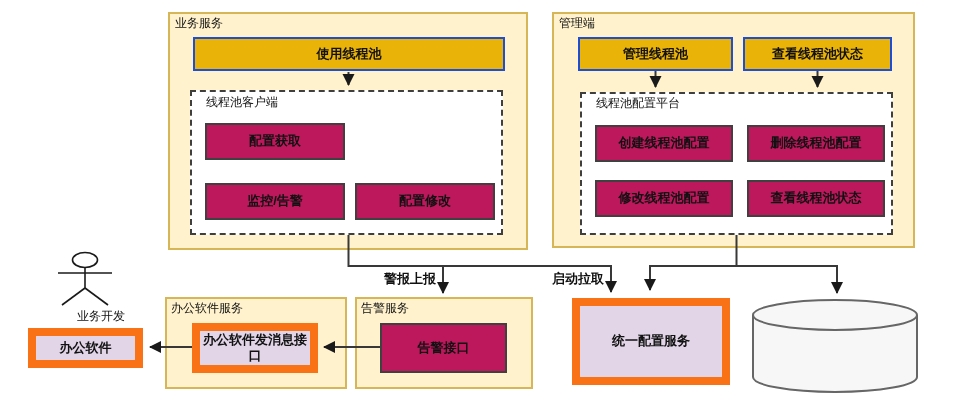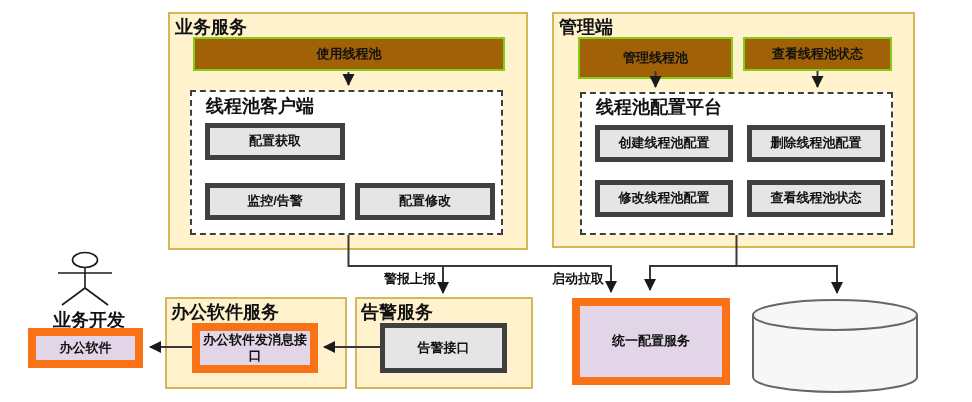--- a/index.html
+++ b/index.html
@@ -2,27 +2,27 @@
 <html><head>
 <meta charset="utf-8">
 <style>
   html,body{margin:0;padding:0;background:#fff;}
   #canvas{
     position:relative;width:972px;height:402px;background:#ffffff;overflow:hidden;
     font-family:"Liberation Sans", sans-serif;color:#111;
   }
   .abs{position:absolute;box-sizing:border-box;}
   .yellow{background:#fff2cc;border:2px solid #d6b656;}
-  .gray{background:#a16207;border:2px solid #84cc16;}
-  .blue{background:#e5e5e5;border:5px solid #404040;}
+  .gray{background:#eab308;border:2px solid #1d4ed8;}
+  .blue{background:#be185d;border:2px solid #404040;}
   .purple{background:#e1d5e7;border:8px solid #f97316;}
   .dashed{background:#ffffff;border:2px dashed #3f3f3f;}
   .node{display:flex;align-items:center;justify-content:center;text-align:center;
         font-size:13px;font-weight:700;line-height:1.25;padding:2px;}
-  .title{font-size:18px;font-weight:700;white-space:nowrap;}
+  .title{font-size:12px;font-weight:400;white-space:nowrap;}
   .edge-label{font-size:13px;font-weight:700;text-align:center;white-space:nowrap;font-family:Liberation Mono, monospace;}
   svg.overlay{position:absolute;left:0;top:0;pointer-events:none;}
 </style>
 </head>
 <body>
 
 <div id="canvas">
 
   <div class="abs yellow" style="left:168px;top:12px;width:360px;height:238px;"></div>
   <div class="abs title" style="left:175px;top:15px;">业务服务</div>
@@ -40,21 +40,21 @@
   <div class="abs blue node" style="left:205px;top:183px;width:140px;height:37px;">
     <span>监控/告警</span>
   </div>
   <div class="abs blue node" style="left:355px;top:183px;width:140px;height:37px;">
     <span>配置修改</span>
   </div>
 
   <div class="abs yellow" style="left:552px;top:12px;width:363px;height:236px;"></div>
   <div class="abs title" style="left:559px;top:15px;">管理端</div>
 
-  <div class="abs gray node" style="left:578px;top:37px;width:155px;height:42px;">
+  <div class="abs gray node" style="left:578px;top:37px;width:155px;height:34px;">
     <span>管理线程池</span>
   </div>
   <div class="abs gray node" style="left:743px;top:37px;width:149px;height:34px;">
     <span>查看线程池状态</span>
   </div>
 
   <div class="abs dashed" style="left:580px;top:92px;width:313px;height:143px;"></div>
   <div class="abs title" style="left:596px;top:95px;">线程池配置平台</div>
 
   <div class="abs blue node" style="left:595px;top:125px;width:138px;height:37px;">

